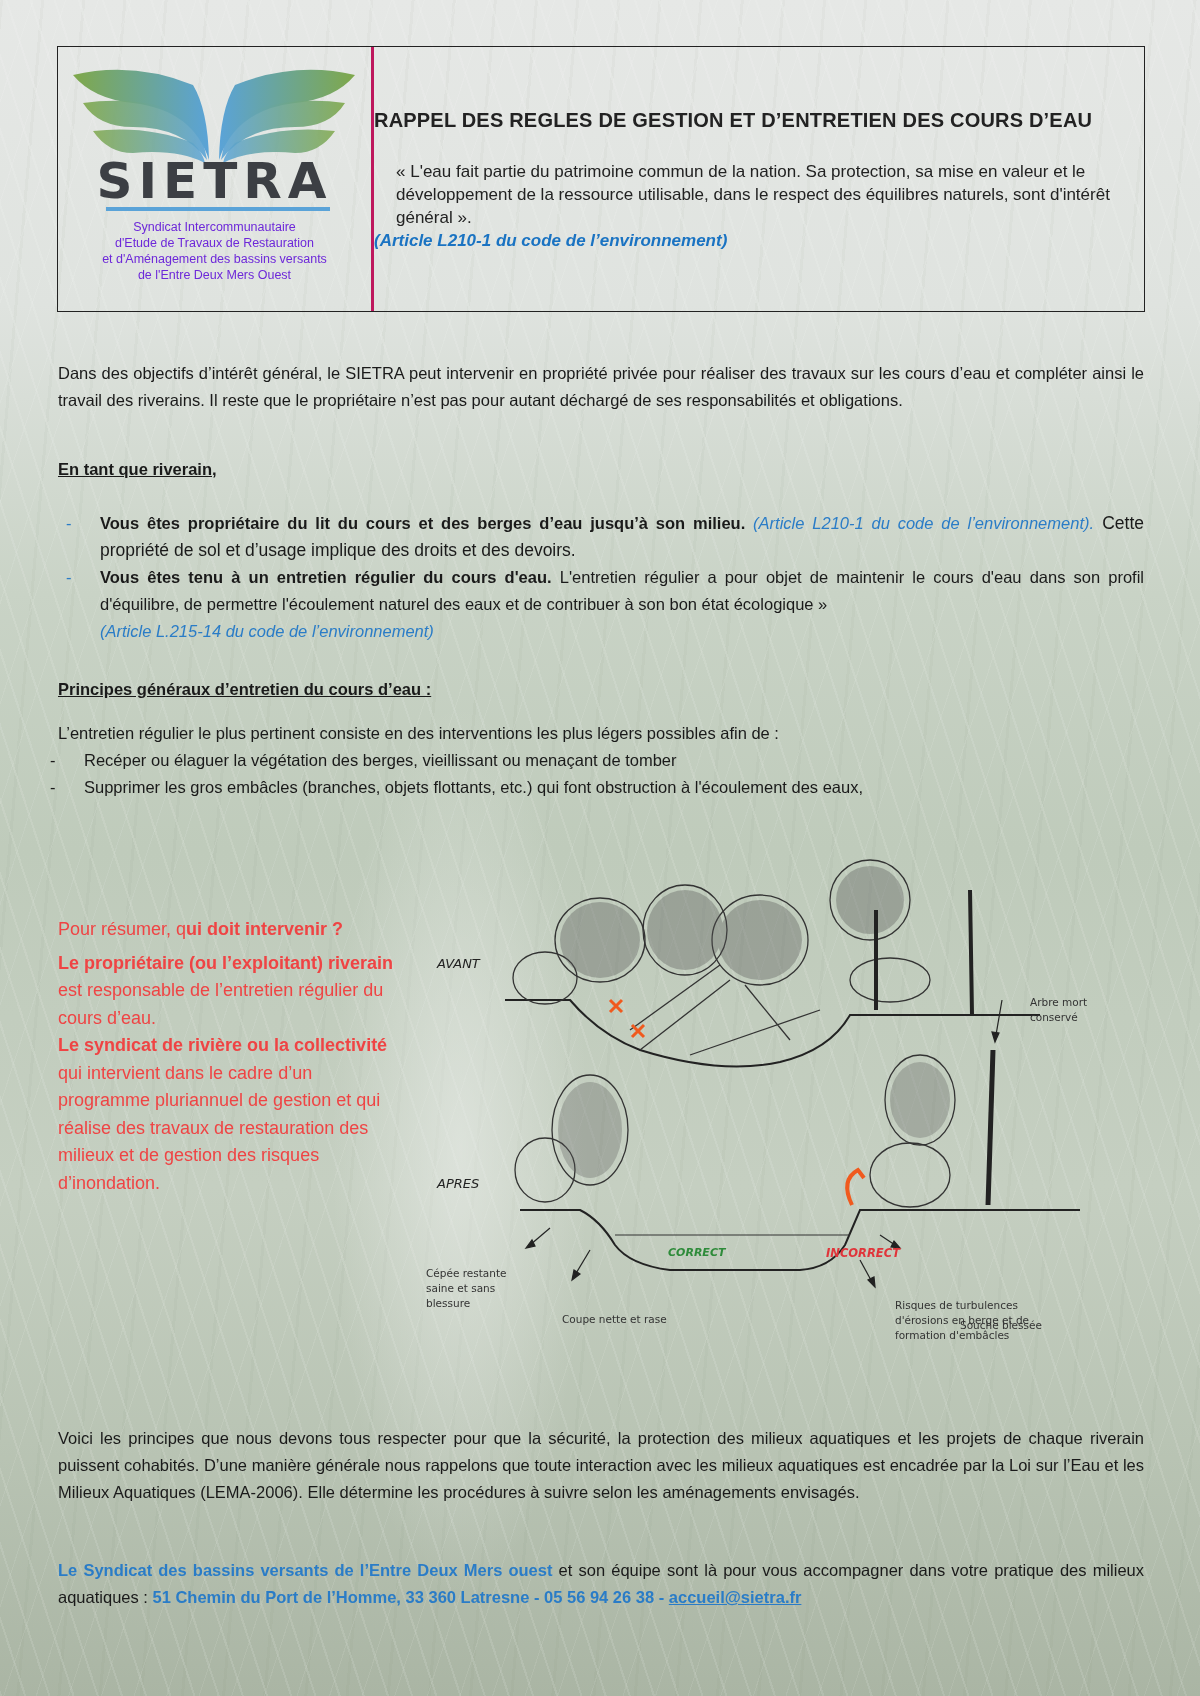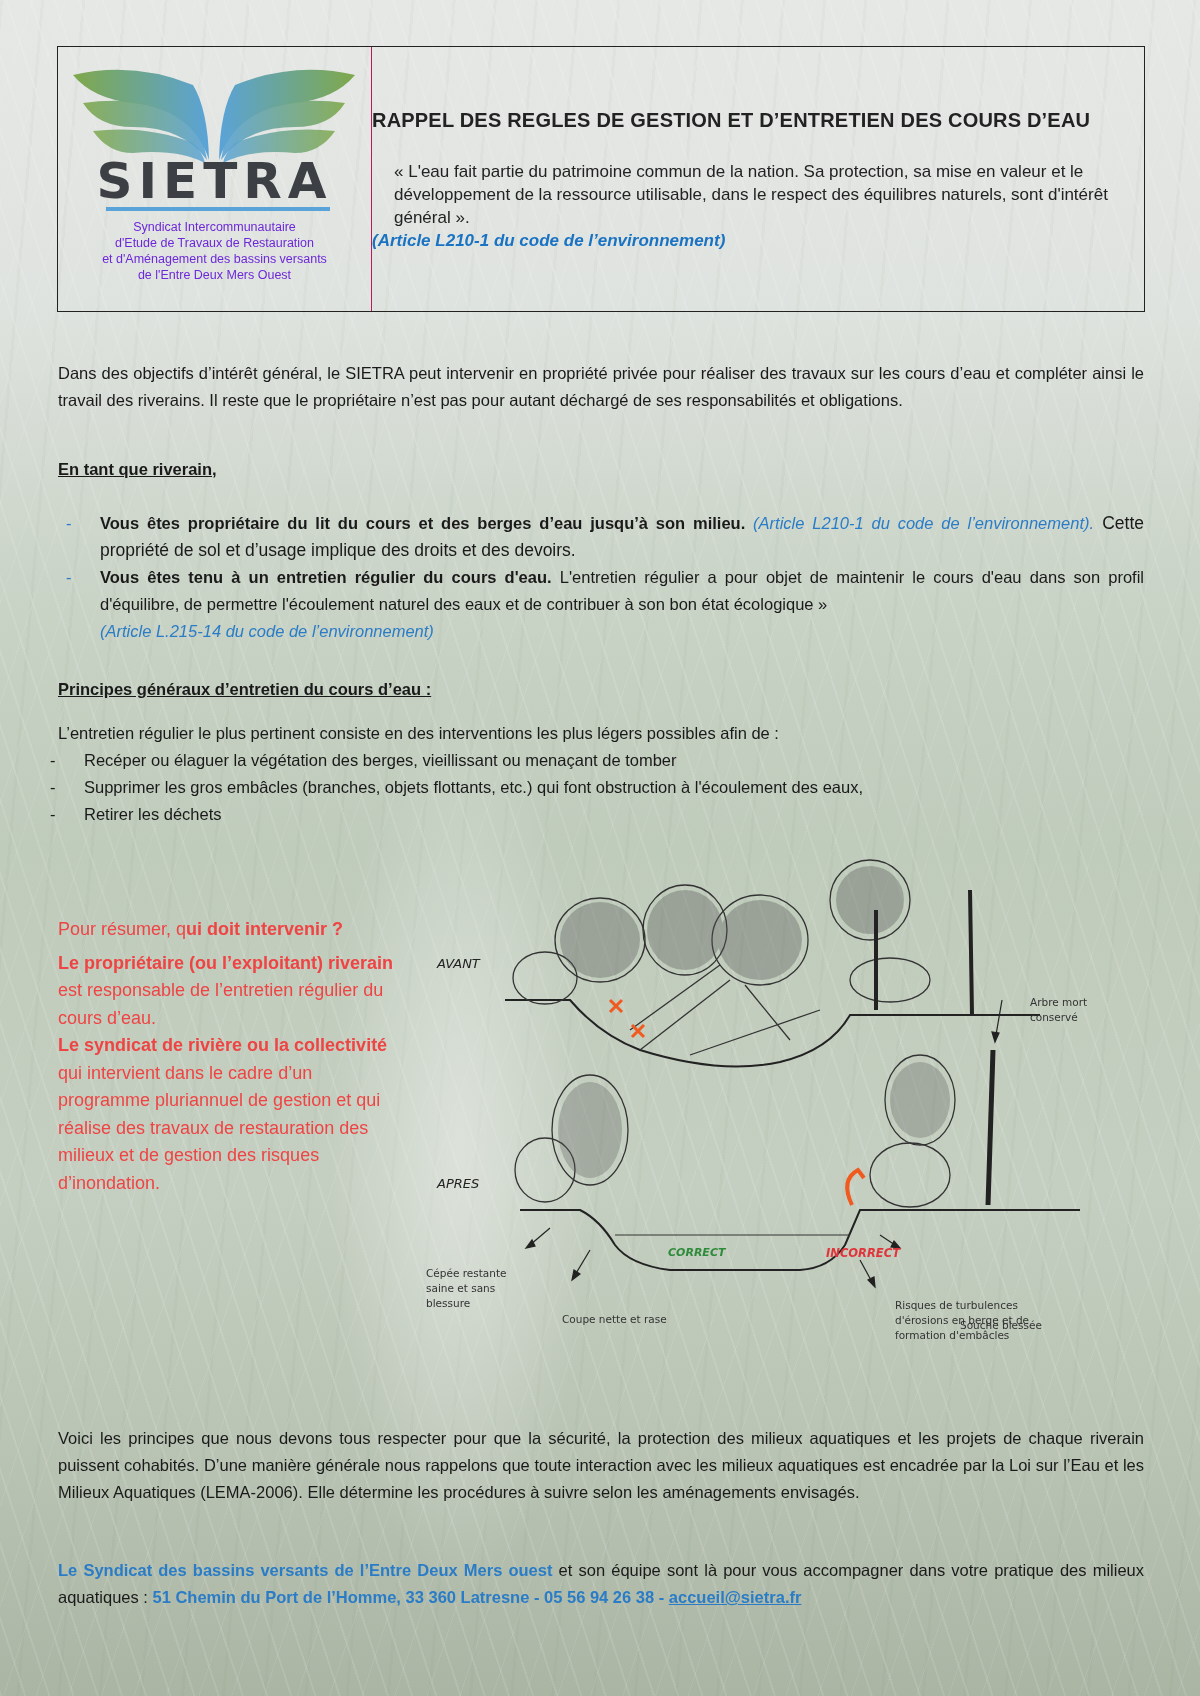--- a/index.html
+++ b/index.html
@@ -7,21 +7,21 @@
     font-family:"Liberation Sans",sans-serif;color:#1a1a1a;
     background:linear-gradient(180deg,#e6e8e6 0%,#dfe3df 18%,#c9d3c6 35%,#bfcbbb 50%,#c5cfc1 70%,#b9c4b4 85%,#aab5a4 100%);}
   .bg-tex{position:absolute;inset:0;pointer-events:none;opacity:.45;
     background:
       repeating-linear-gradient(72deg,rgba(255,255,255,.25) 0 2px,transparent 2px 23px),
       repeating-linear-gradient(108deg,rgba(255,255,255,.18) 0 1px,transparent 1px 31px),
       repeating-linear-gradient(95deg,rgba(90,110,80,.08) 0 3px,transparent 3px 41px);}
   .stream{position:absolute;left:330px;top:700px;width:260px;height:900px;
     background:radial-gradient(ellipse at center,rgba(240,242,240,.55),rgba(240,242,240,0) 70%);pointer-events:none;}
   .header-box{position:absolute;left:57px;top:46px;width:1086px;height:264px;border:1px solid #222;display:flex;}
-  .logo-cell{width:313px;border-right:1px solid #be185d;position:relative;}
+  .logo-cell{width:313px;border-right:3px solid #be185d;position:relative;}
   .title-cell{flex:1;padding-top:62px;}
   .wings{position:absolute;left:15px;top:18px;width:282px;height:100px;}
   .logo-word{position:absolute;left:0;width:313px;top:105px;text-align:center;font-size:50px;font-weight:bold;letter-spacing:6px;color:#3c3f44;font-family:"DejaVu Sans",sans-serif;}
   .logo-rule{position:absolute;left:48px;top:160px;width:224px;height:4px;background:#5aa3d8;}
   .logo-sub{position:absolute;left:0;width:313px;top:172px;text-align:center;font-size:12.5px;line-height:16px;color:#6d28d9;}
   .main-title{font-size:20px;font-weight:bold;color:#222;margin:0;letter-spacing:.2px;}
   .quote{margin-top:28px;font-size:17px;line-height:23px;color:#222;}
   .quote-ref{font-size:17px;font-style:italic;font-weight:bold;color:#1a73c2;}
   .p{position:absolute;left:58px;width:1086px;font-size:16.5px;line-height:27px;text-align:justify;color:#1a1a1a;}
   .u{text-decoration:underline;font-weight:bold;}
@@ -101,21 +101,20 @@
 </div>
 
 <div class="p" style="top:676px;">
   <span class="u">Principes généraux d’entretien du cours d’eau :</span>
 </div>
 <div class="p" style="top:720px;">L’entretien régulier le plus pertinent consiste en des interventions les plus légers possibles afin de :</div>
 <div class="p" style="top:747px;">
   <ul class="dash" style="margin-left:-16px;">
     <li>Recéper ou élaguer la végétation des berges, vieillissant ou menaçant de tomber</li>
     <li>Supprimer les gros embâcles (branches, objets flottants, etc.) qui font obstruction à l'écoulement des eaux,</li>
-    <li>Retirer les déchets</li>
   </ul>
 </div>
 
 <div class="left-col">
   <div><span>Pour résumer, q</span><b>ui doit intervenir ?</b></div>
   <div style="margin-top:6px;"><b>Le propriétaire (ou l’exploitant) riverain</b><span> est responsable de l’entretien régulier du cours d’eau.</span></div>
   <div><b>Le syndicat de rivière ou la collectivité</b><span> qui intervient dans le cadre d’un programme pluriannuel de gestion et qui réalise des travaux de restauration des milieux et de gestion des risques d’inondation.</span></div>
 </div>
 
 <div class="diagram">

